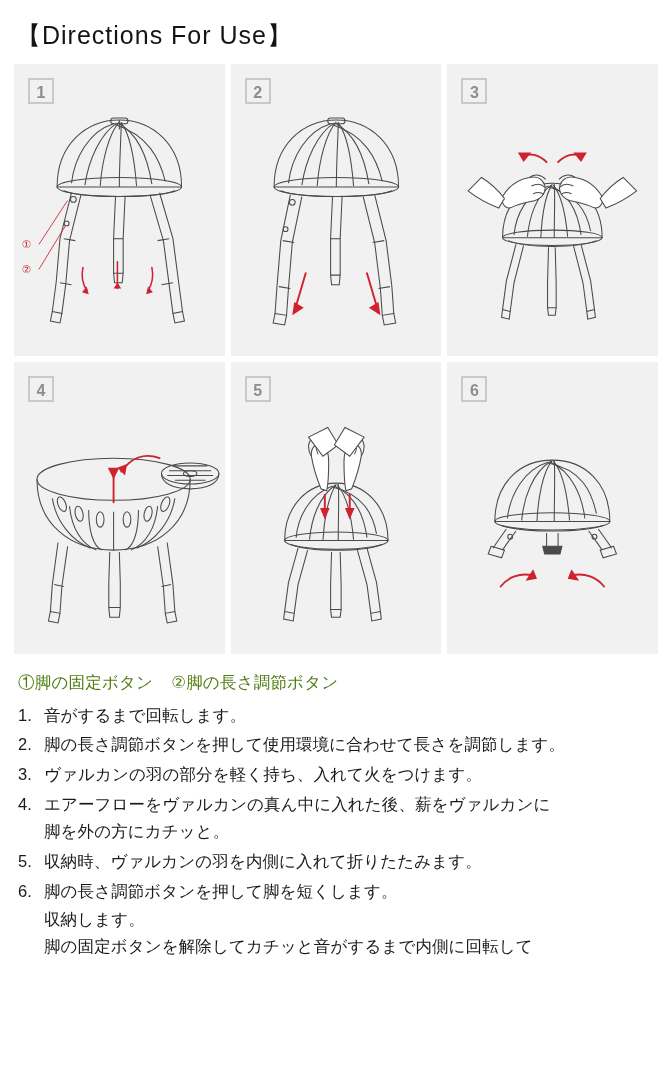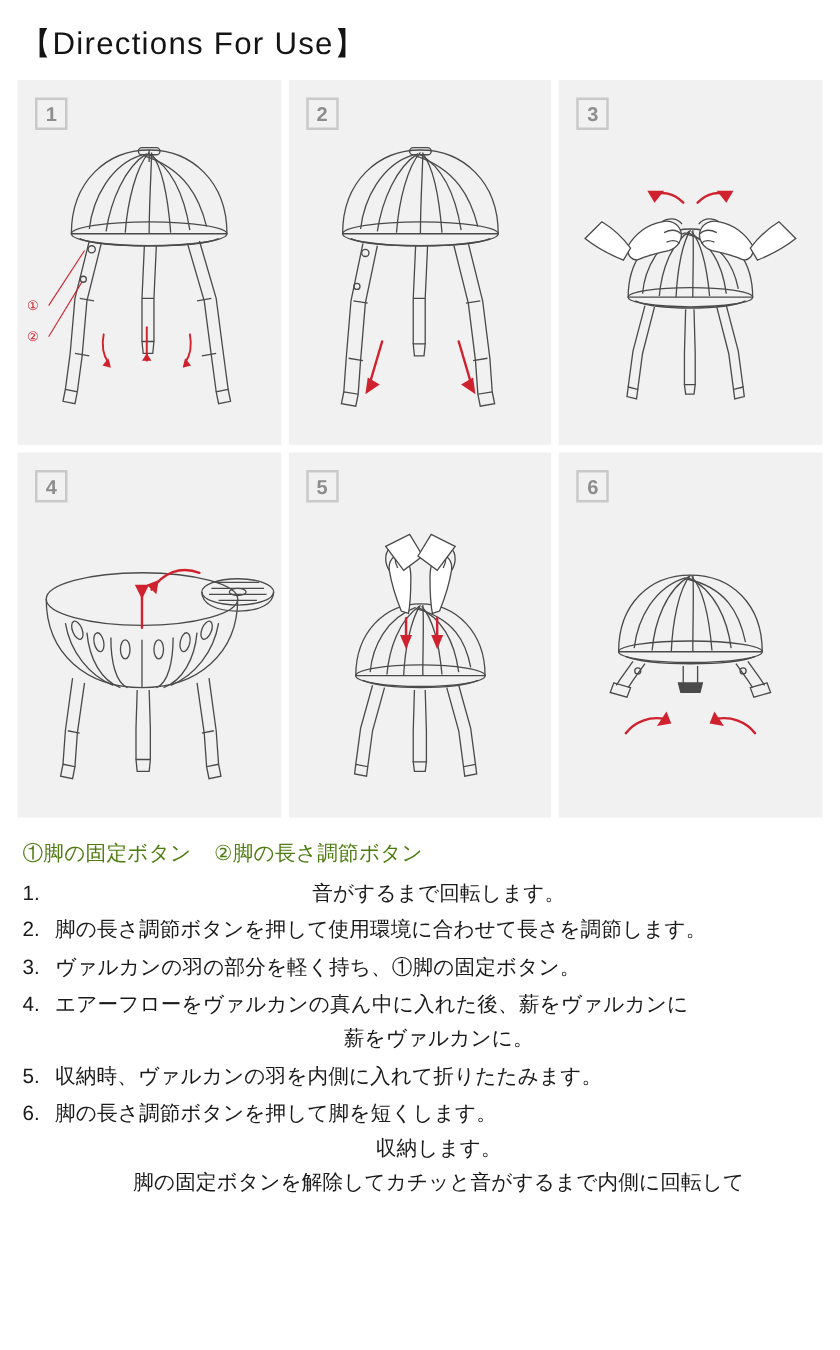--- a/index.html
+++ b/index.html
@@ -84,21 +84,21 @@
   }
   ol.steps li .marker {
     flex: 0 0 auto;
     width: 26px;
     text-align: left;
   }
   ol.steps li .text {
     flex: 1 1 auto;
     text-indent: 0;
   }
-  ol.steps li .text .cont { display: block; text-align: center; }
+  ol.steps li .text .cont { display: block; }
 </style>
 </head>
 <body>
 
 <div class="page">
 
   <div class="title">【Directions For Use】</div>
 
   <div class="grid">
 
@@ -408,27 +408,27 @@
       <span class="text">
         <span class="cont">音がするまで回転します。</span>
       </span>
     </li>
     <li>
       <span class="marker">2.</span>
       <span class="text">脚の長さ調節ボタンを押して使用環境に合わせて長さを調節します。</span>
     </li>
     <li>
       <span class="marker">3.</span>
-      <span class="text">ヴァルカンの羽の部分を軽く持ち、①脚の固定ボタン。</span>
+      <span class="text">ヴァルカンの羽の部分を軽く持ち、入れて火をつけます。</span>
     </li>
     <li>
       <span class="marker">4.</span>
       <span class="text">
         <span>エアーフローをヴァルカンの真ん中に入れた後、薪をヴァルカンに</span>
-        <span class="cont">薪をヴァルカンに。</span>
+        <span class="cont">脚を外の方にカチッと。</span>
       </span>
     </li>
     <li>
       <span class="marker">5.</span>
       <span class="text">収納時、ヴァルカンの羽を内側に入れて折りたたみます。</span>
     </li>
     <li>
       <span class="marker">6.</span>
       <span class="text">
         <span>脚の長さ調節ボタンを押して脚を短くします。</span>

